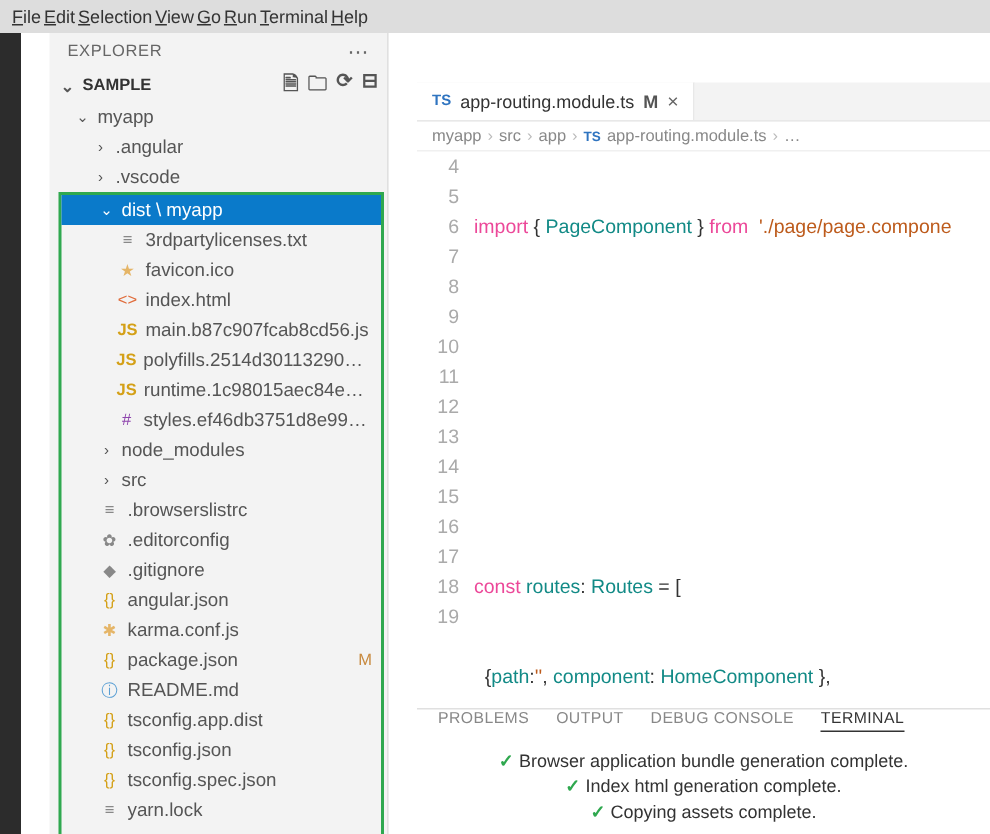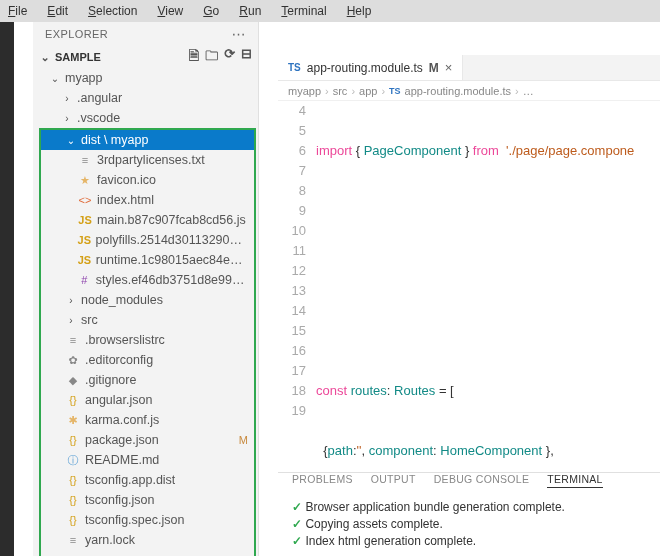--- a/index.html
+++ b/index.html
@@ -1,18 +1,18 @@
 <!DOCTYPE html>
 <html><head>
 <meta charset="utf-8">
 <style>
 * { margin: 0; padding: 0; box-sizing: border-box; font-family: -apple-system, "Segoe UI", sans-serif; }
 body { width: 660px; height: 556px; overflow: hidden; background: #fff; font-size: 12px; color: #333; }
 .titlebar { height: 22px; background: #ddd; display: flex; align-items: center; padding: 0 8px; }
-.titlebar .menus { display: flex; gap: 20px; color: #333; font-size: 12px; }
+.titlebar .menus { display: flex; gap: 2px; color: #333; font-size: 12px; }
 .titlebar .menus span { cursor: default; }
 .titlebar .menus span u { text-decoration: underline; }
 .titlebar .right { margin-left: auto; font-size: 12px; color: #333; }
 .main { display: flex; height: 534px; gap: 19px; }
 .activitybar { width: 14px; background: #2c2c2c; }
 .sidebar { width: 226px; background: #f3f3f3; border-right: 1px solid #e0e0e0; display: flex; flex-direction: column; }
 .sidebar-header { height: 24px; display: flex; align-items: center; padding: 0 12px; font-size: 11px; color: #666; letter-spacing: 0.4px; }
 .sidebar-header .spacer { flex: 1; }
 .sidebar-header .dots { font-size: 14px; }
 .sample-row { height: 22px; display: flex; align-items: center; padding: 0 6px; font-size: 11px; font-weight: 600; color: #333; gap: 4px; }
@@ -53,21 +53,21 @@
 .gutter { width: 38px; text-align: right; color: #aaa; padding: 0 10px 0 0; }
 .gutter div { height: 20px; }
 .codebody { flex: 1; padding-right: 8px; white-space: pre; color: #333; overflow: hidden; }
 .codebody div { height: 20px; }
 .k-blue { color: #ec4899; }
 .k-teal { color: #128a86; }
 .k-orange { color: #bd5b1c; }
 .panel { height: 84px; border-top: 1px solid #e0e0e0; display: flex; flex-direction: column; }
 .panel-tabs { height: 26px; display: flex; align-items: flex-start; gap: 18px; padding: 0 14px; font-size: 10.5px; color: #888; letter-spacing: 0.3px; }
 .panel-tabs .active { color: #333; border-bottom: 1px solid #333; padding-bottom: 2px; }
-.panel-body { flex: 1; padding: 0 14px; font-family: Consolas, monospace; font-size: 12px; color: #333; line-height: 17px; }
+.panel-body { flex: 1; padding: 0 14px; font-family: Consolas, monospace; font-size: 12px; color: #333; line-height: 17px; text-align: center; }
 .panel-body .check { color: #2fa84f; font-weight: bold; }
 </style>
 </head>
 <body>
 
 <div class="titlebar">
   <div class="menus">
     <span><u>F</u><span>ile</span></span>
     <span><u>E</u>dit</span>
     <span><u>S</u>election</span>
@@ -266,18 +266,18 @@
 
     <div class="panel">
       <div class="panel-tabs">
         <span>PROBLEMS</span>
         <span>OUTPUT</span>
         <span>DEBUG CONSOLE</span>
         <span class="active">TERMINAL</span>
       </div>
       <div class="panel-body">
         <div><span class="check">✓</span> <span>Browser application bundle generation complete.</span></div>
+        <div><span class="check">✓</span> <span>Index html generation complete.</span></div>
         <div><span class="check">✓</span> <span>Copying assets complete.</span></div>
-        <div><span class="check">✓</span> <span>Index html generation complete.</span></div>
       </div>
     </div>
   </div>
 </div>
 
 </body></html>

